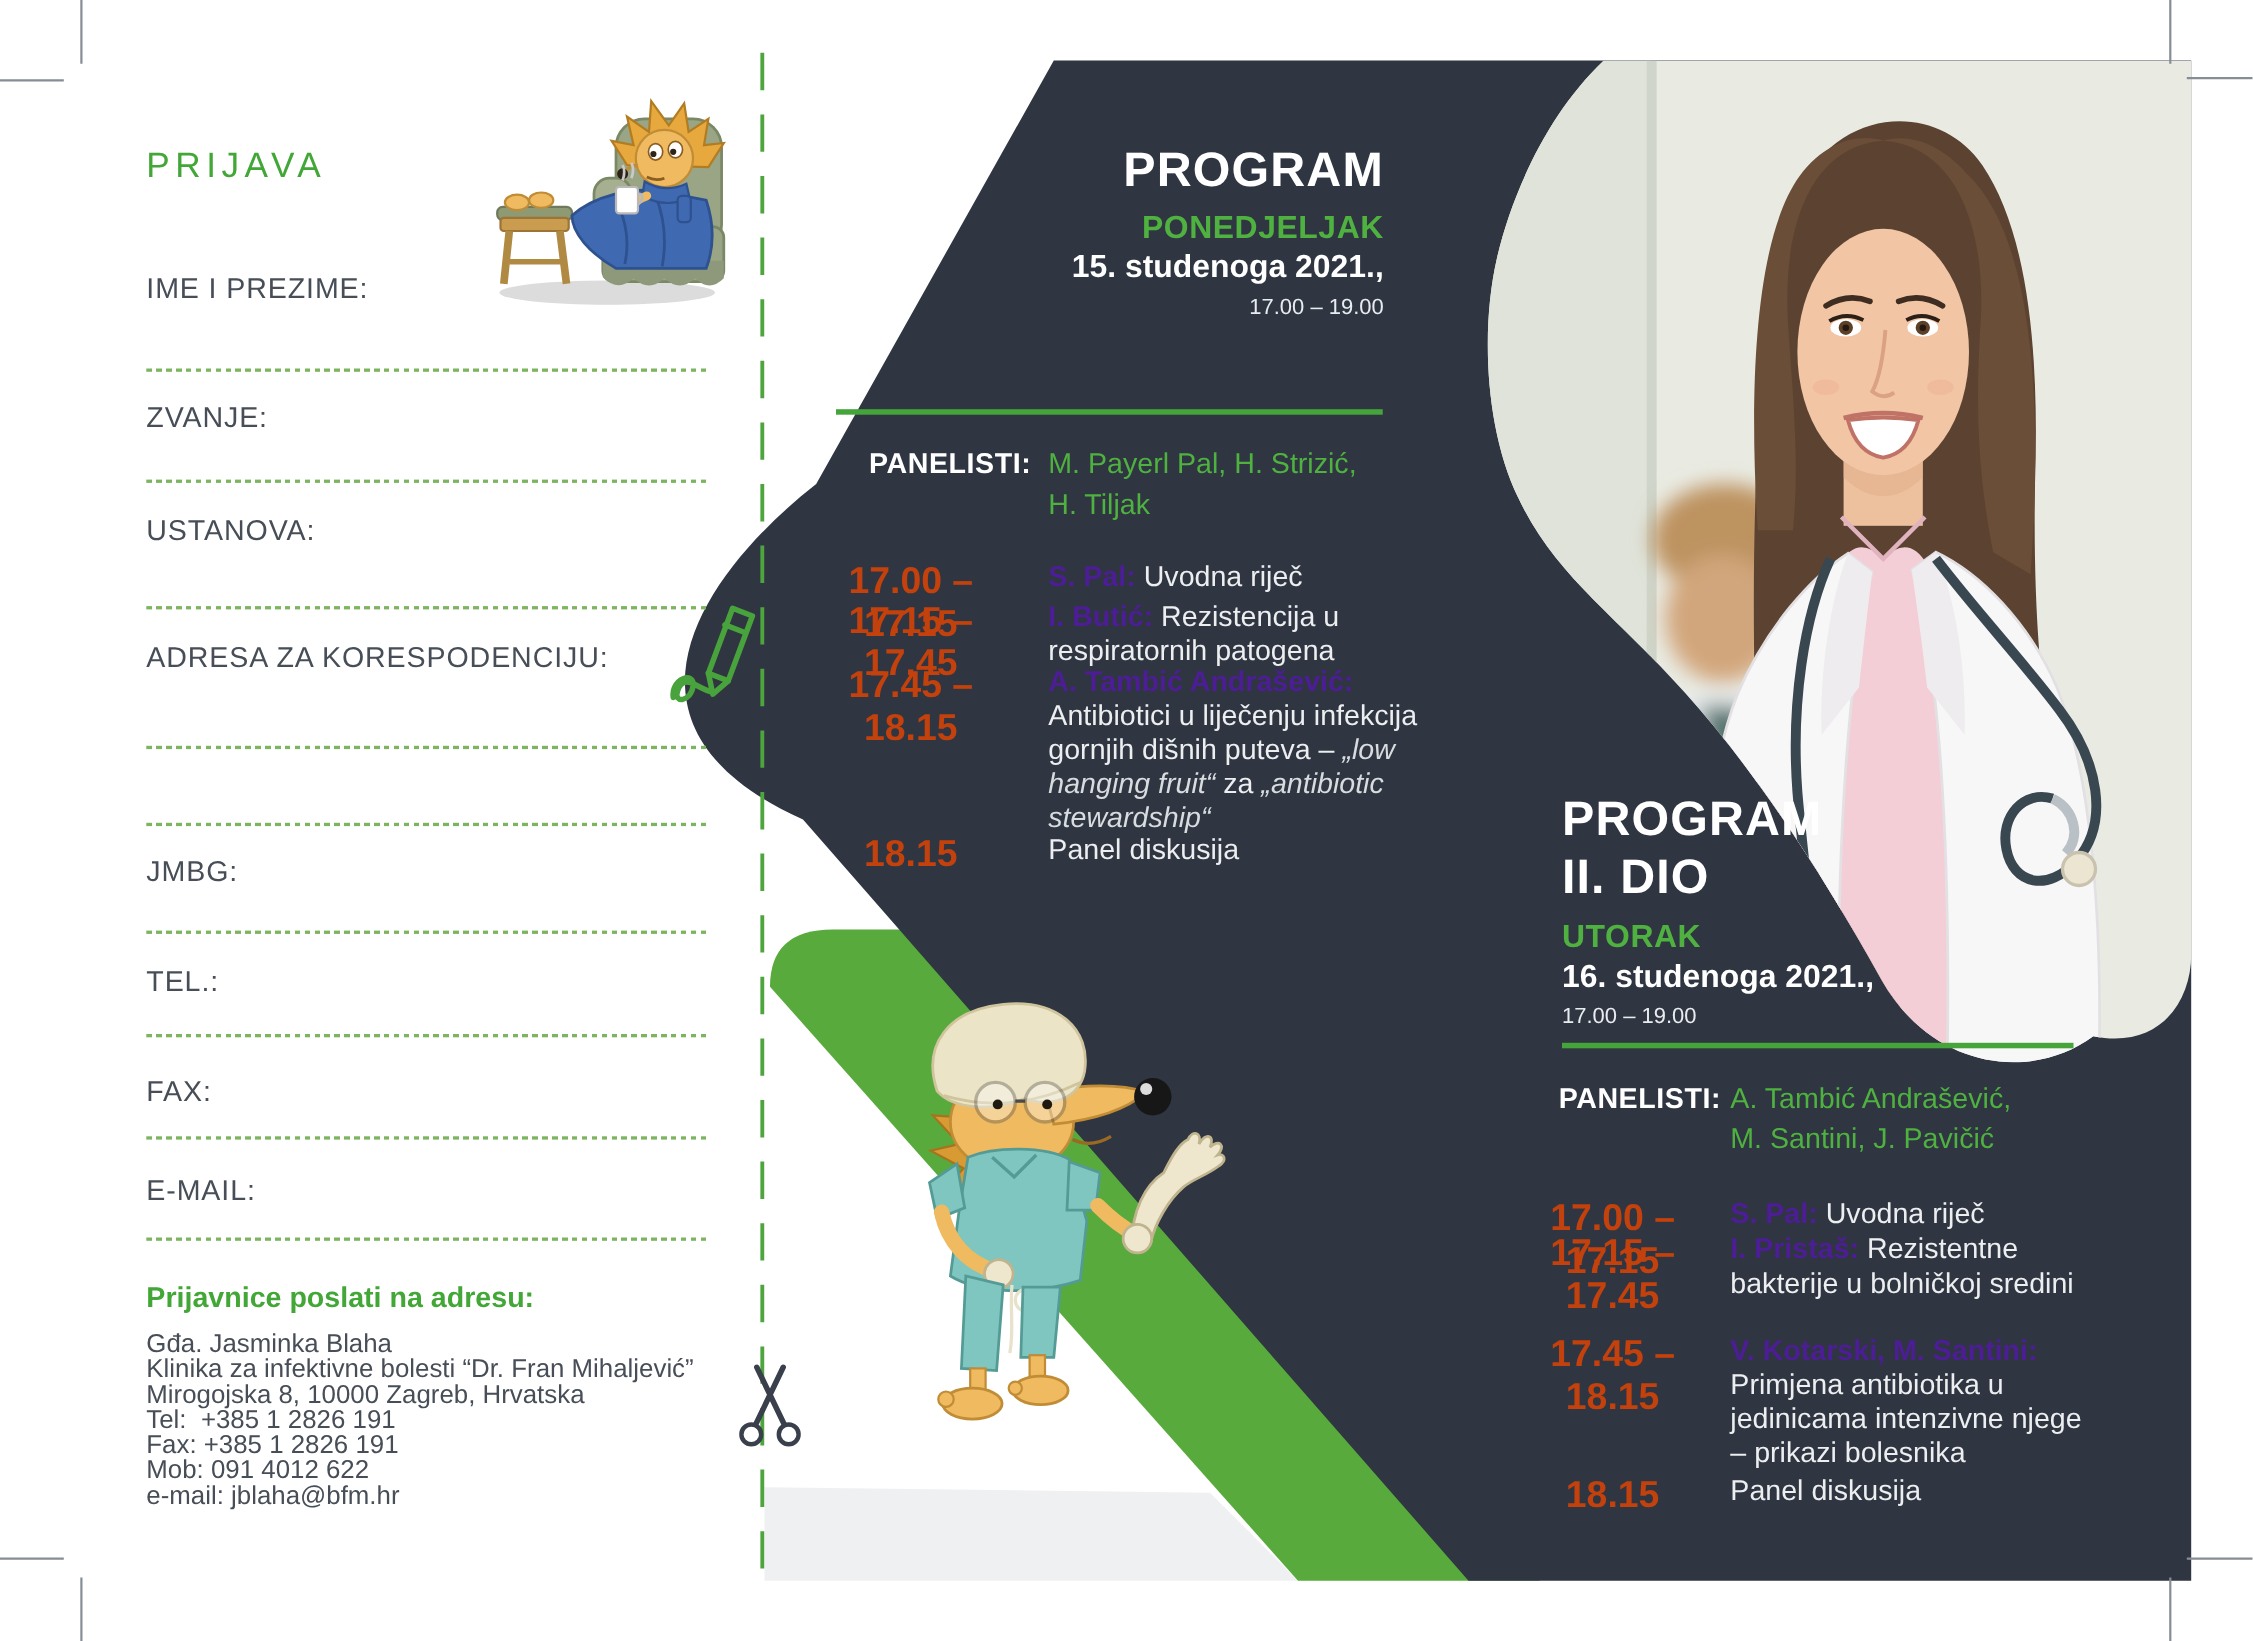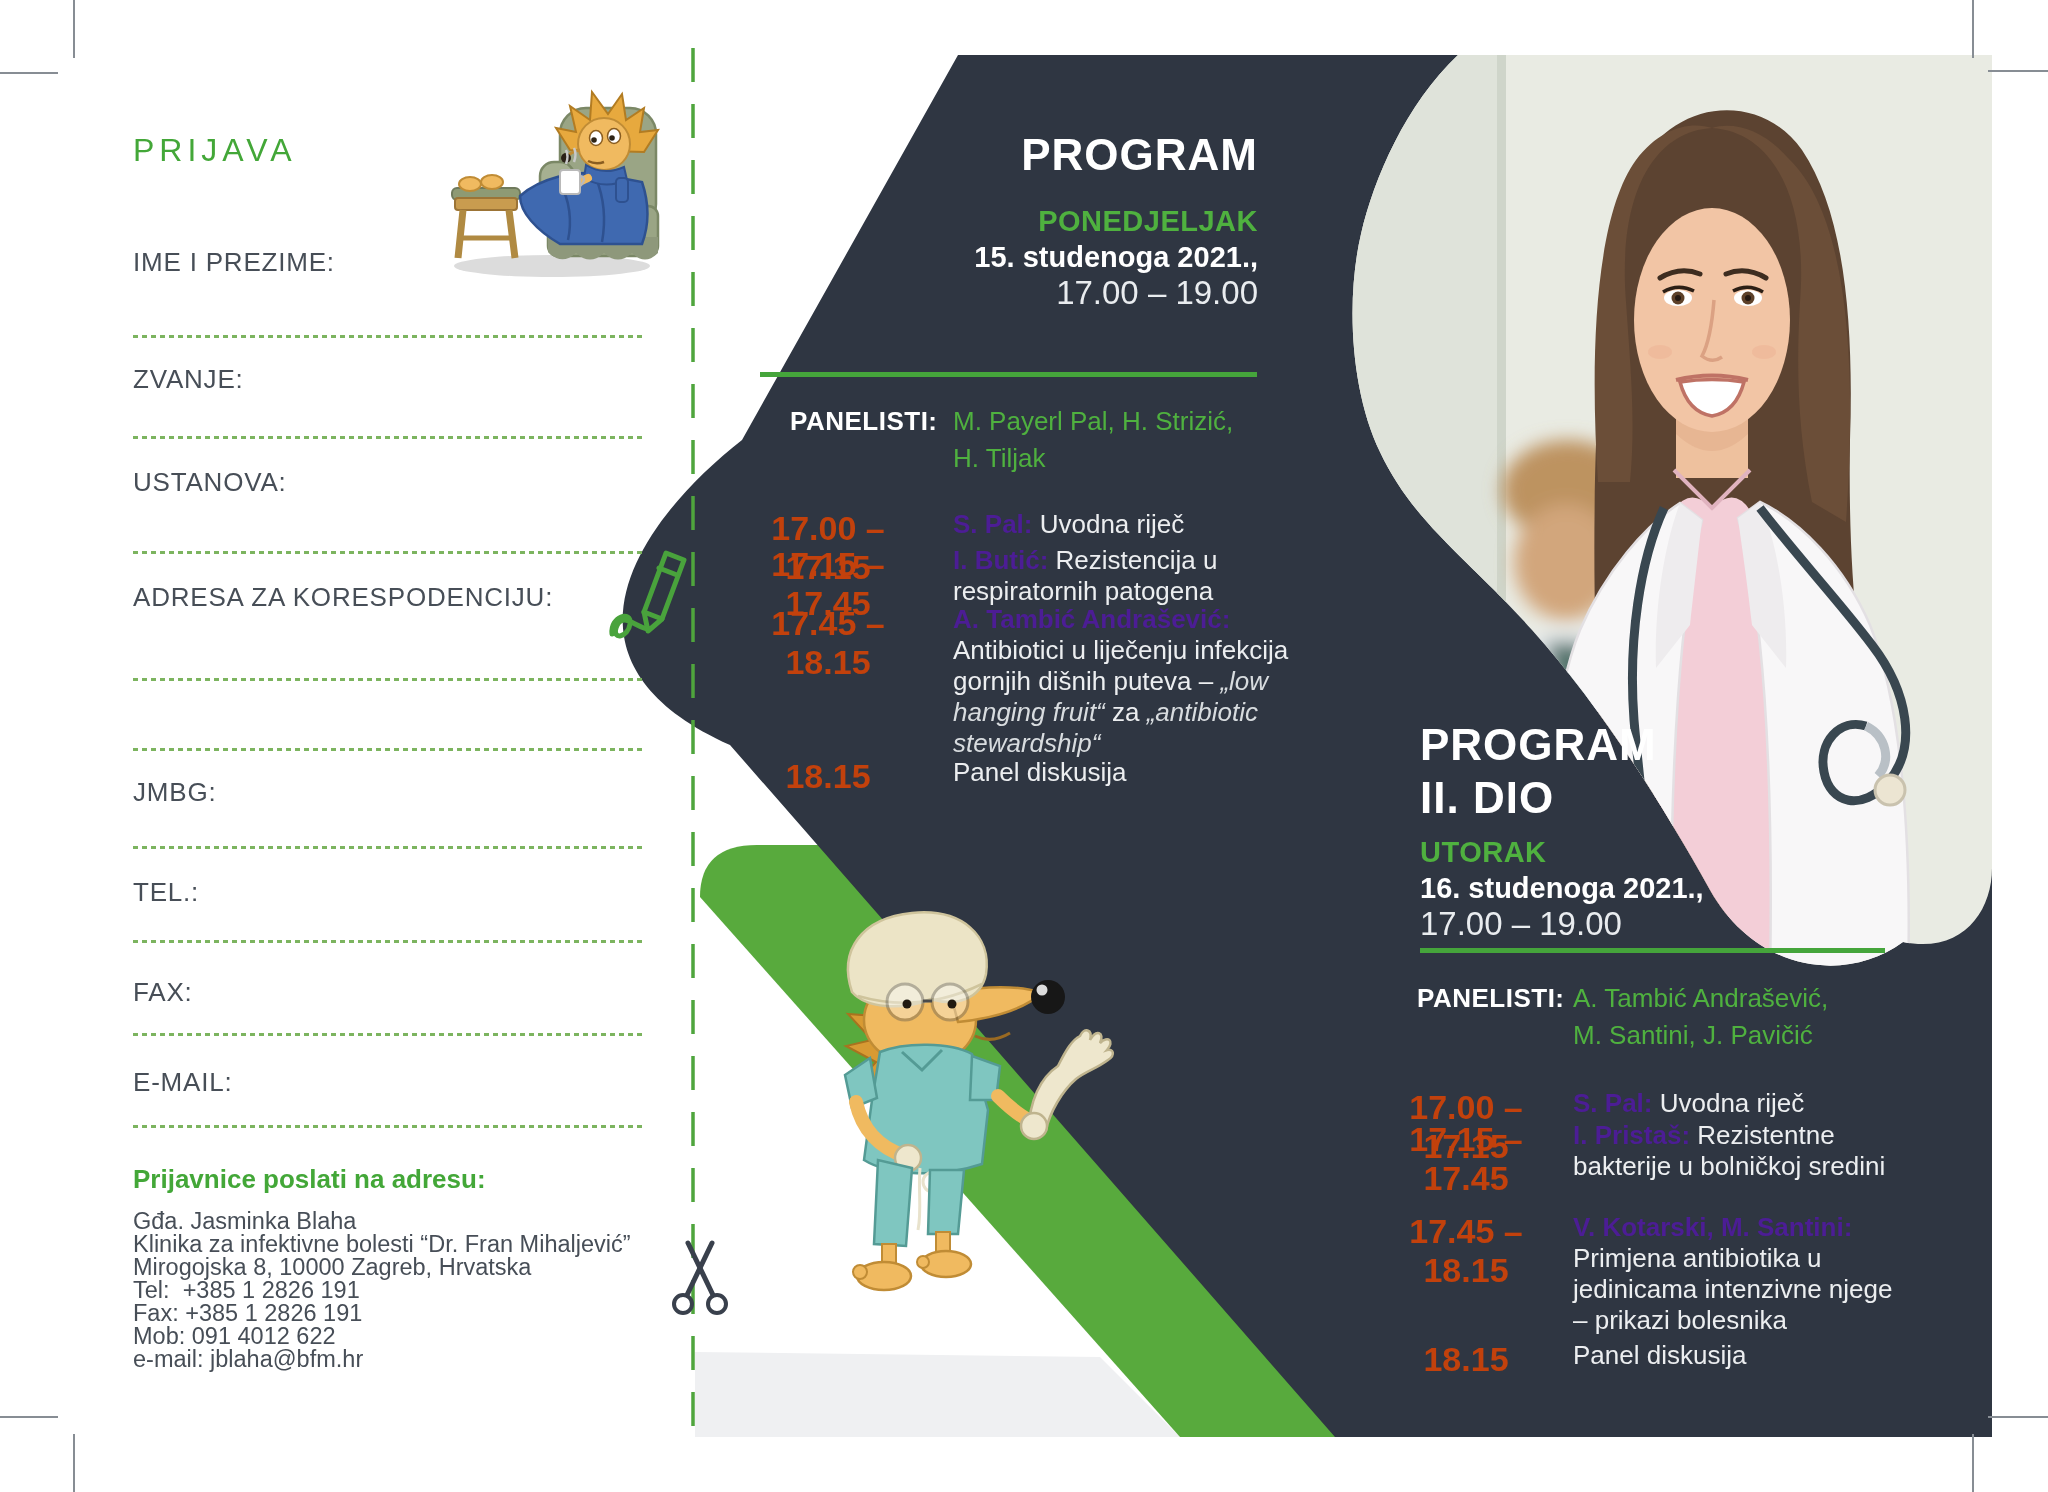--- a/index.html
+++ b/index.html
@@ -8,21 +8,21 @@
   .bg{position:absolute;left:0;top:0;width:2048px;height:1492px}
   .abs{position:absolute}
   .prijava{font-size:32px;font-weight:400;letter-spacing:5px;color:#43a738}
   .form-label{font-size:26px;color:#474e57;letter-spacing:.8px;white-space:nowrap}
   .dotline{height:3px;background:repeating-linear-gradient(90deg,#7cb45f 0 5px,transparent 5px 9px)}
   .mail-title{font-size:26px;font-weight:700;color:#43a738}
   .mail{font-size:23.5px;line-height:23px;color:#474e57;white-space:pre-wrap}
   .h-title{font-size:44px;font-weight:800;letter-spacing:1px;color:#ffffff;line-height:53px}
   .day{font-size:29px;font-weight:800;line-height:36px;color:#4fb13f;letter-spacing:.5px}
   .date{font-size:29px;font-weight:700;line-height:36px;color:#ffffff}
-  .hours{font-size:33px;font-weight:400;line-height:36px;color:#e9ecef}
+  .hours{font-size:20px;font-weight:400;line-height:36px;color:#e9ecef}
   .rule{height:5px;background:#45a53b}
   .pan-label{font-size:26px;font-weight:700;color:#ffffff;letter-spacing:.5px}
   .names{font-size:26px;font-weight:400;color:#4fb13f}
   .t{font-size:34px;font-weight:700;color:#c2410c;text-align:center}
   .sch{font-size:26px;line-height:31px;color:#eceef0}
   .spk{font-weight:700;color:#4c1d95}
   .it{font-style:italic;color:#d8dcdf}
   .ralign{text-align:right}
 </style>
 </head>
@@ -256,21 +256,21 @@
     <div class="mail">Klinika za infektivne bolesti “Dr. Fran Mihaljević”</div>
     <div class="mail">Mirogojska 8, 10000 Zagreb, Hrvatska</div>
     <div class="mail">Tel:  +385 1 2826 191</div>
     <div class="mail">Fax: +385 1 2826 191</div>
     <div class="mail">Mob: 091 4012 622</div>
     <div class="mail">e-mail: jblaha@bfm.hr</div>
   </div>
 
   <div class="abs ralign" style="left:738px;top:128px;width:520px">
     <div class="h-title">PROGRAM</div>
-    <div class="day" style="margin-top:22px">PONEDJELJAK</div>
+    <div class="day" style="margin-top:8px">PONEDJELJAK</div>
     <div class="date">15. studenoga 2021.,</div>
     <div class="hours">17.00 – 19.00</div>
   </div>
 
   <div class="abs rule" style="left:760px;top:372px;width:497px"></div>
 
   <div class="abs pan-label" style="left:790px;top:406px">PANELISTI:</div>
   <div class="abs names" style="left:953px;top:406px;width:362px">M. Payerl Pal, H. Strizić,</div>
   <div class="abs names" style="left:953px;top:443px;width:362px">H. Tiljak</div>
 

